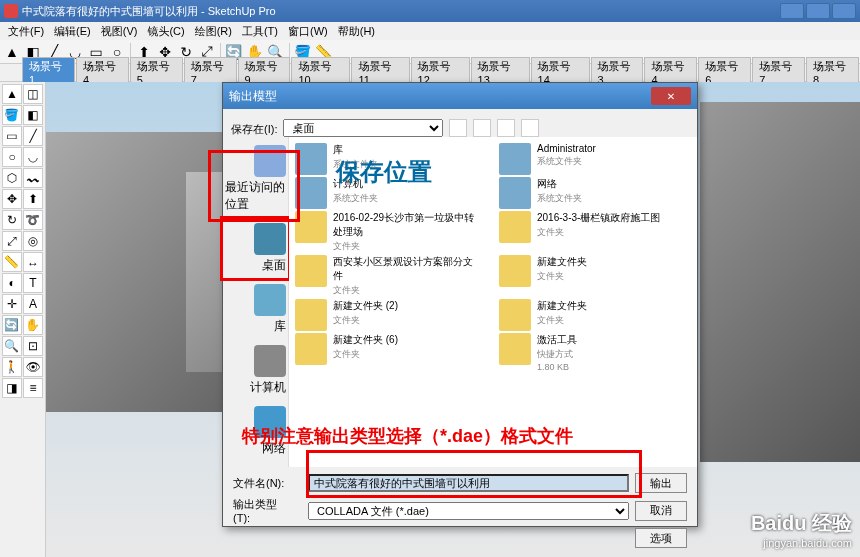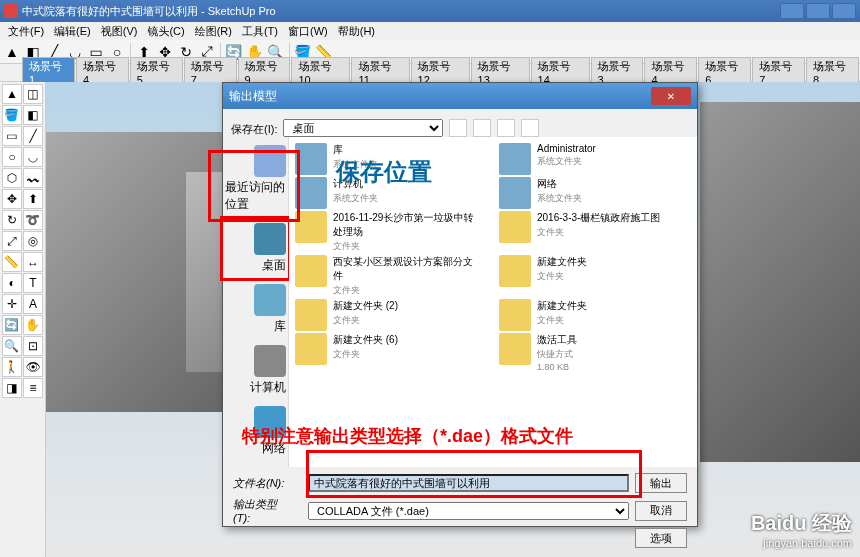--- a/index.html
+++ b/index.html
@@ -54,21 +54,21 @@
     .file-info { display: flex; flex-direction: column; gap: 1px; }
     .file-sub { color: #888; font-size: 9px; }
     
     .annotation1 { position: absolute; left: 336px; top: 156px; color: #0369a1; font-size: 24px; font-weight: bold; pointer-events: none; z-index: 10; }
     .annotation2 { position: absolute; left: 242px; top: 424px; color: #e00; font-size: 18px; font-weight: bold; pointer-events: none; z-index: 10; }
     .red-box1 { position: absolute; left: 208px; top: 150px; width: 92px; height: 72px; border: 3px solid #e00; z-index: 9; pointer-events: none; }
     .red-box2 { position: absolute; left: 306px; top: 450px; width: 336px; height: 48px; border: 3px solid #e00; z-index: 9; pointer-events: none; }
     
     .dlg-bottom { padding: 6px 10px; }
     .field-row { display: flex; align-items: center; gap: 6px; margin-bottom: 4px; font-size: 11px; }
-    .field-row label { width: 58px; font-style: italic; }
+    .field-row label { width: 58px; }
     .field-row input, .field-row select { flex: 1; font-size: 11px; padding: 1px 4px; height: 18px; margin-left: 11px; }
     .field-row input { background: #cde; }
     .dlg-btn { width: 52px; height: 20px; font-size: 11px; background: #f0f0f0; border: 1px solid #888; }
     
     .watermark { position: absolute; right: 8px; bottom: 8px; color: #fff; font-size: 11px; text-align: right; opacity: 0.9; text-shadow: 0 0 3px #000; }
     .watermark .brand { font-size: 20px; font-weight: bold; }
   </style>
 </head>
 <body>
 
@@ -277,21 +277,21 @@
             <div class="file-info">
               <span>网络</span>
               <span class="file-sub">系统文件夹</span>
             </div>
           </div>
       </div>
       <div class="file-row">
         <div class="file-item">
             <div class="file-icon"></div>
             <div class="file-info">
-              <span>2016-11-29长沙市第一垃圾中转处理场</span>
+              <span>2016-02-29长沙市第一垃圾中转处理场</span>
               <span class="file-sub">文件夹</span>
             </div>
           </div>
         <div class="file-item">
             <div class="file-icon"></div>
             <div class="file-info">
               <span>2016-3-3-栅栏镇政府施工图</span>
               <span class="file-sub">文件夹</span>
             </div>
           </div>

